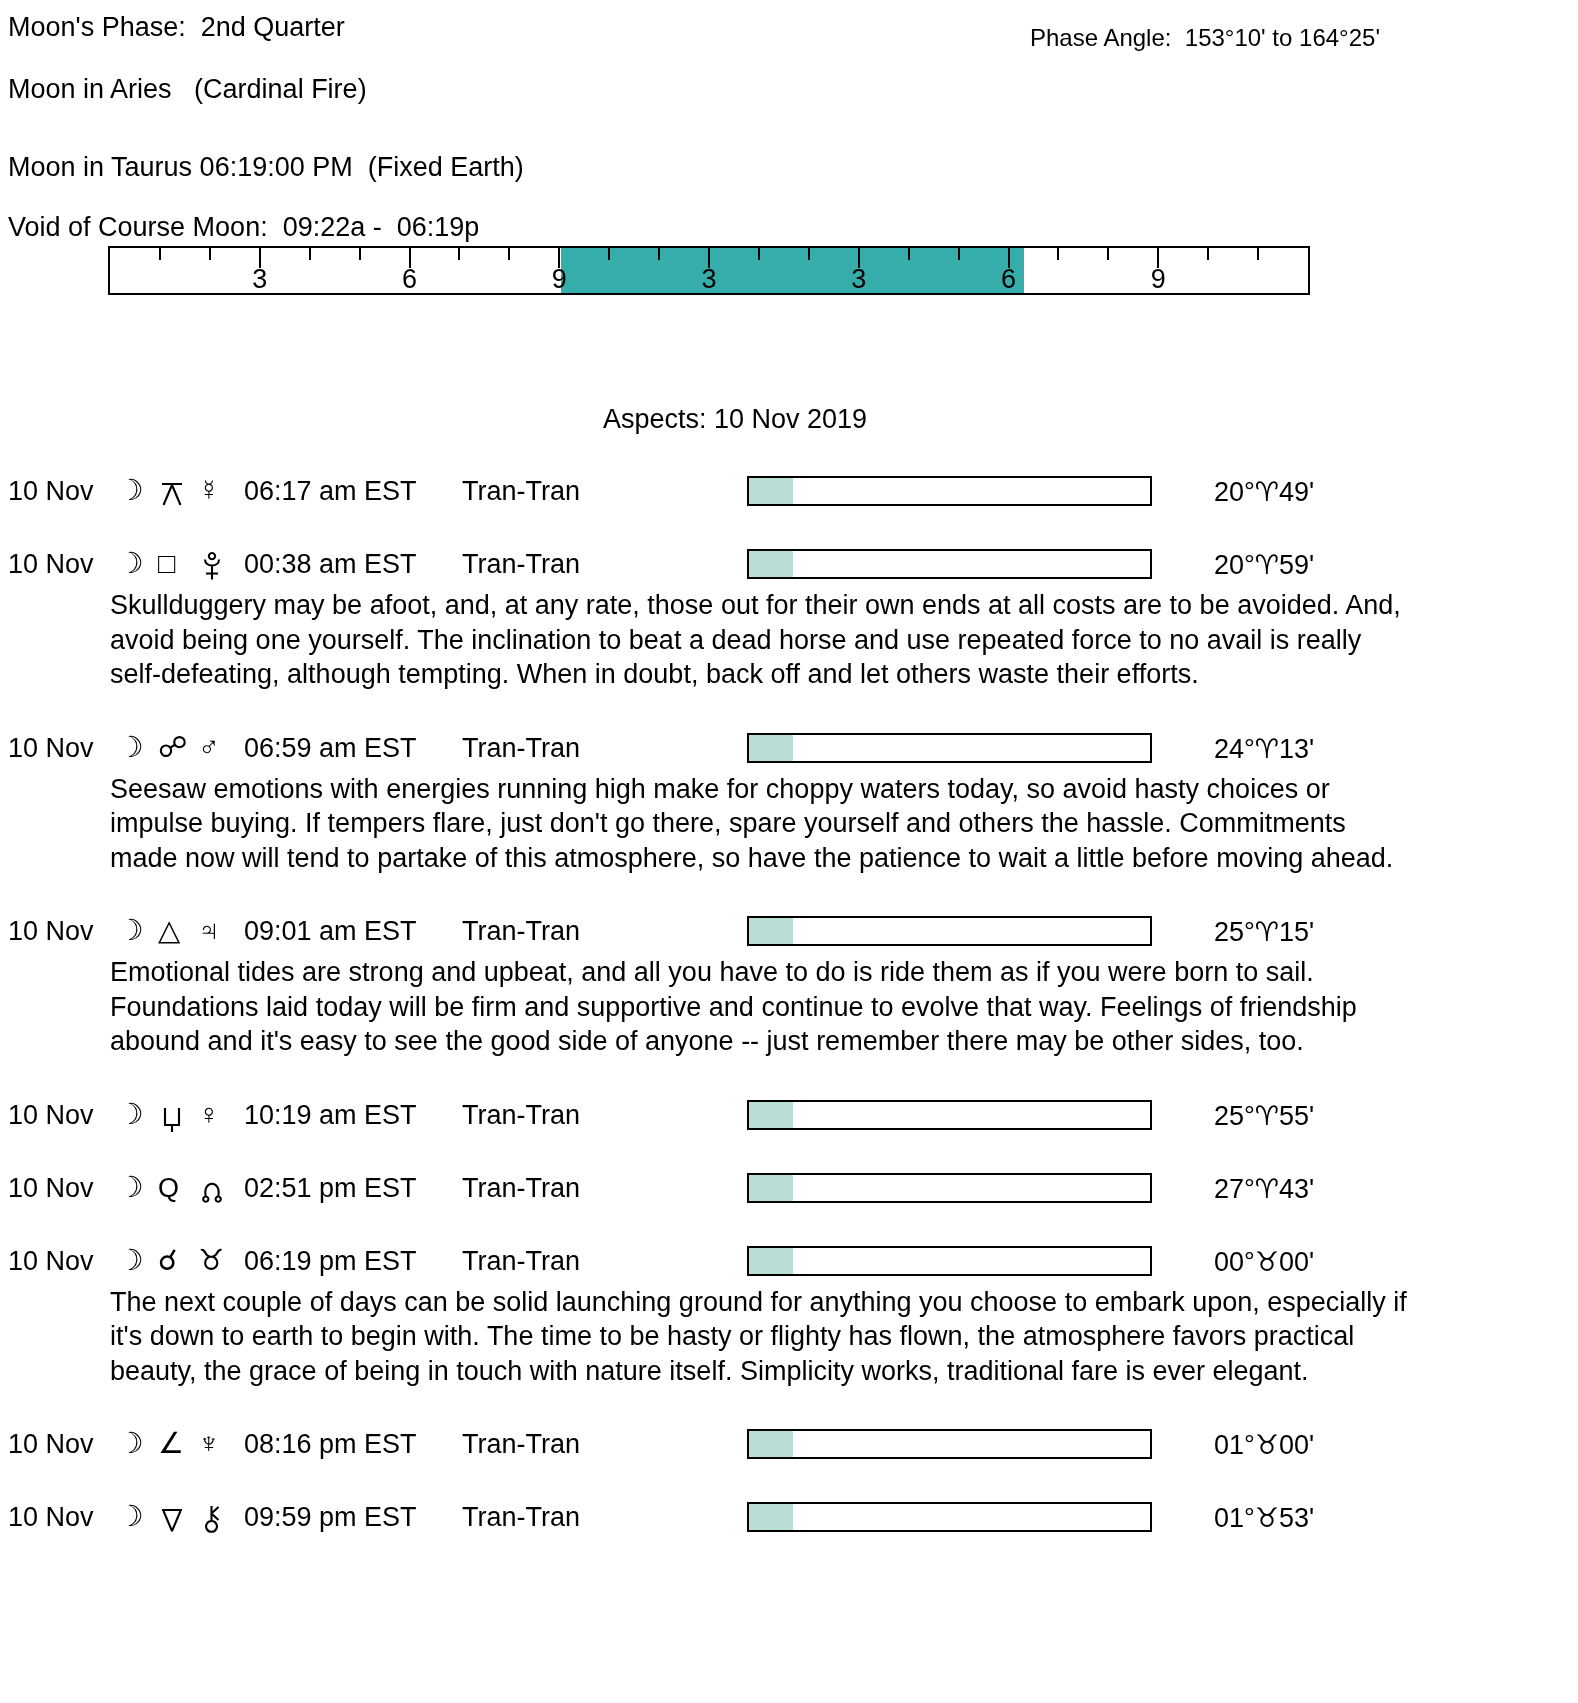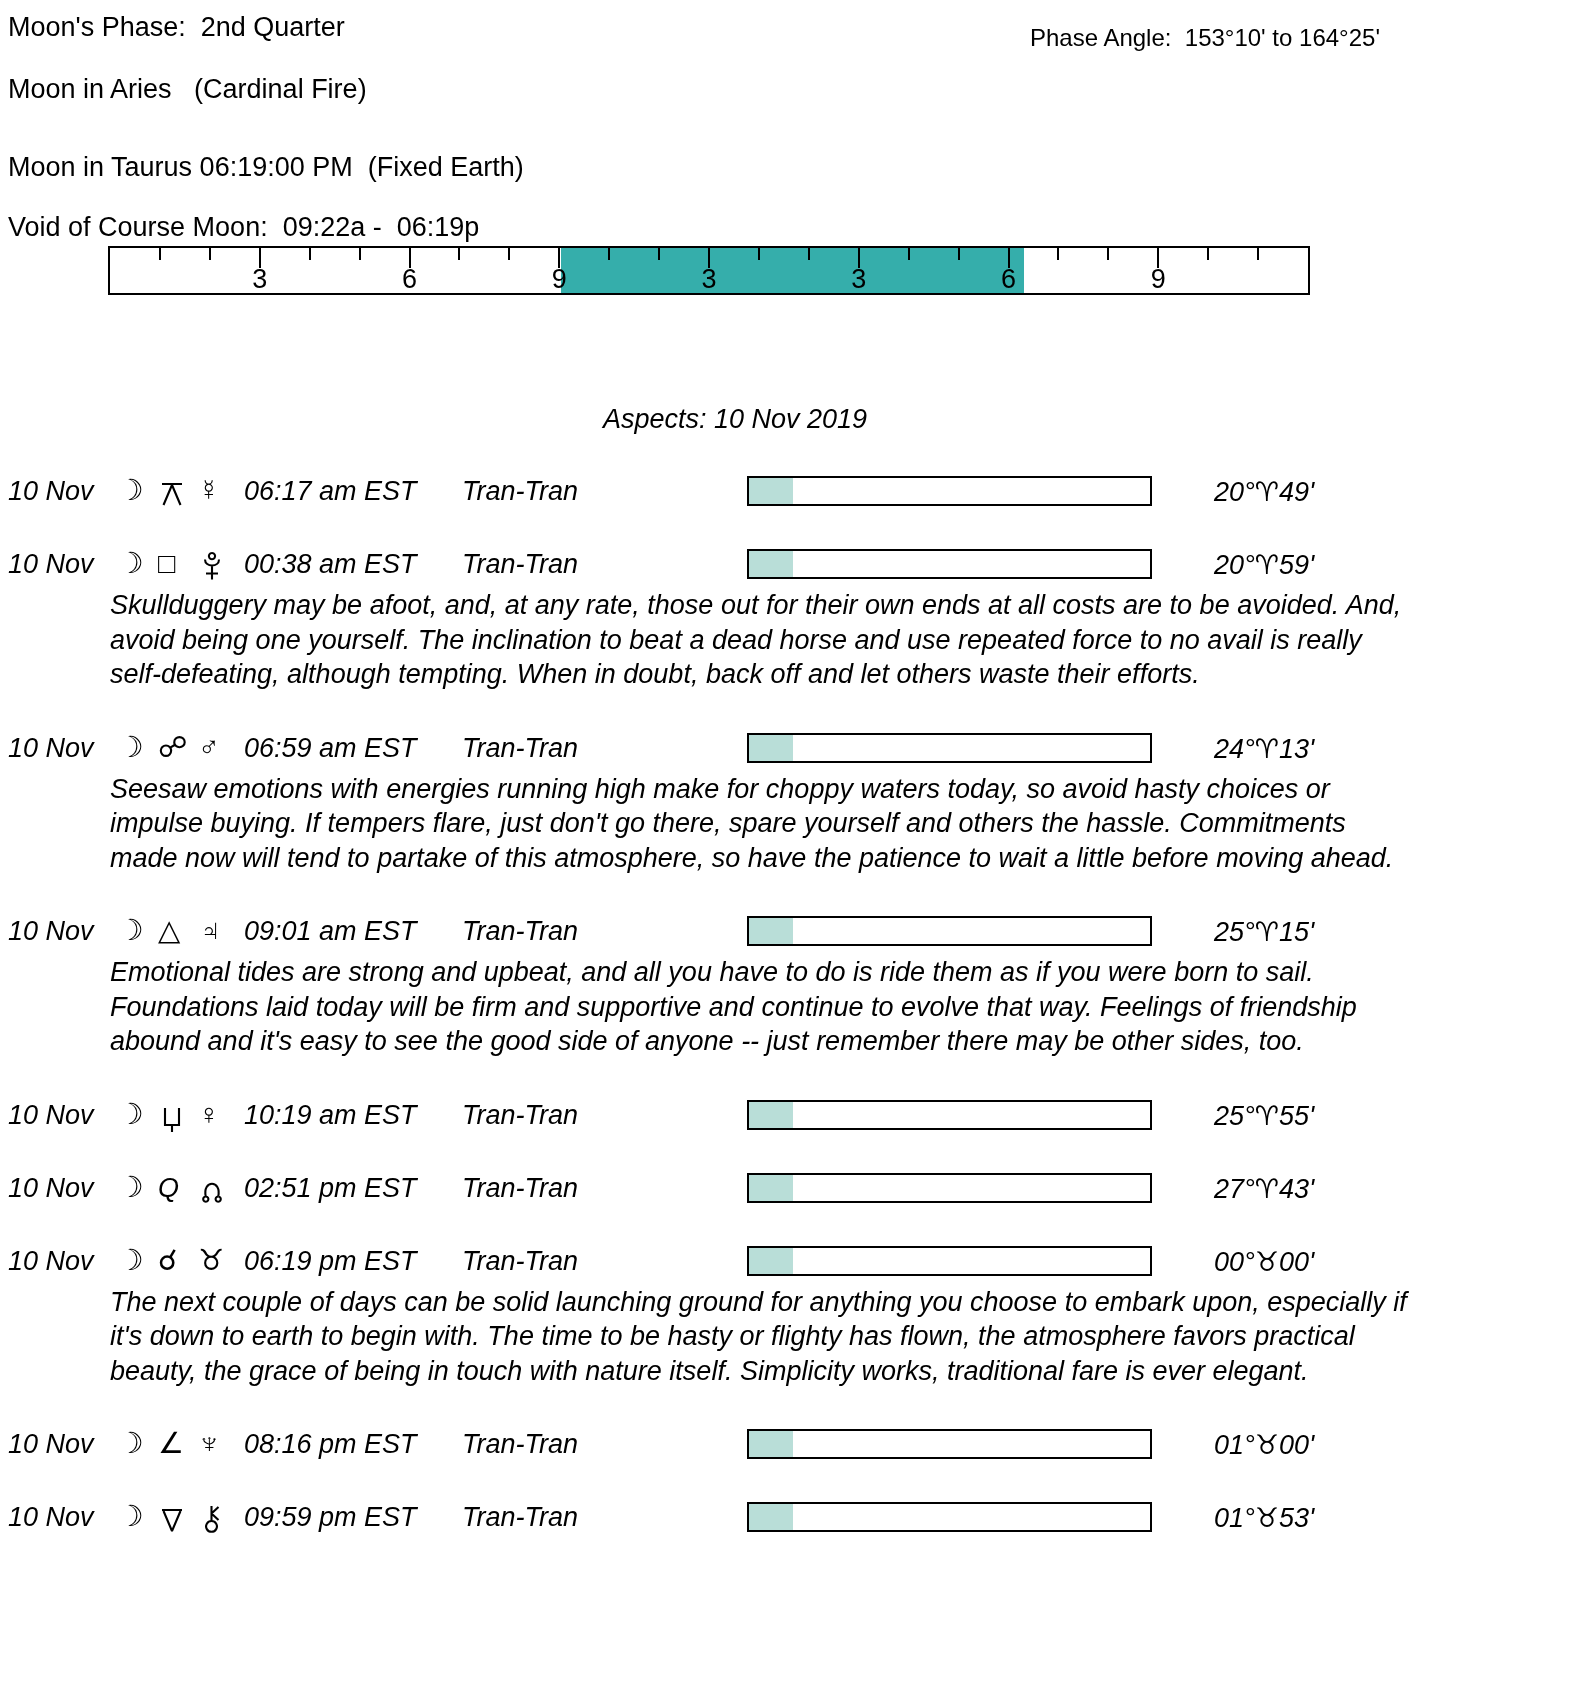--- a/index.html
+++ b/index.html
@@ -18,21 +18,21 @@
   
   #ruler{position:absolute;left:108px;top:246px;width:1198px;height:45px;
          border:2px solid #000;background:#fff;}
   .void-overlay{position:absolute;top:0;bottom:0;}
   .tick{position:absolute;top:0;width:2px;background:#000;transform:translateX(-50%);}
   .tick.short{height:12px;}
   .tick.tall{height:20px;}
   .tick-label{position:absolute;bottom:0px;transform:translateX(-50%);
               font-size:27px;line-height:1;}
 
-  main{position:absolute;top:404px;left:0;width:1355px;font-style:italic;}
+  main{position:absolute;top:404px;left:0;width:1355px;}
   #aspects-title{font-size:27px;font-weight:normal;margin:0;width:1470px;text-align:center;}
 
   .row{display:flex;margin-top:41px;padding-left:8px;
        font-size:27px;height:32px;white-space:pre;}
   .c-date{width:110px;}
   .c-sym{width:40px;font-size:29px;line-height:1;}
   .c-sym.planet{width:46px;}
   .c-sym svg{vertical-align:-7px;}
   .c-time{width:218px;}
   .c-type{width:285px;}

